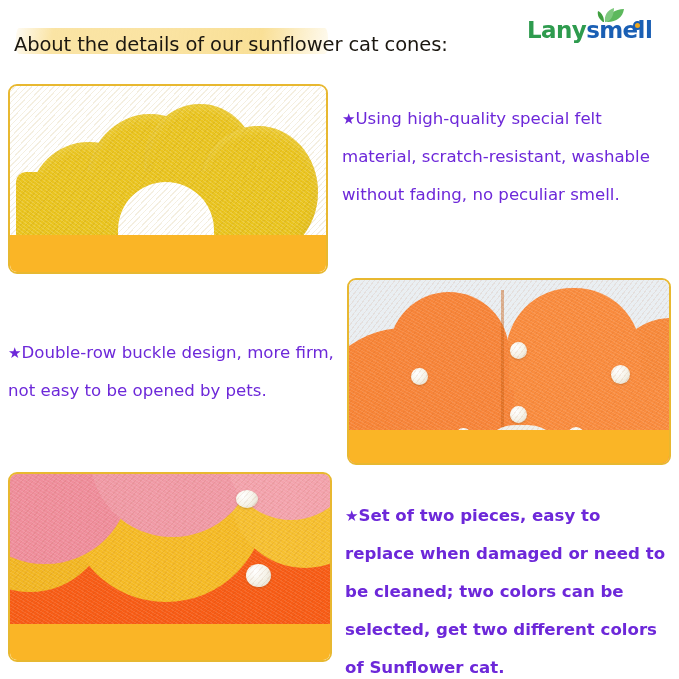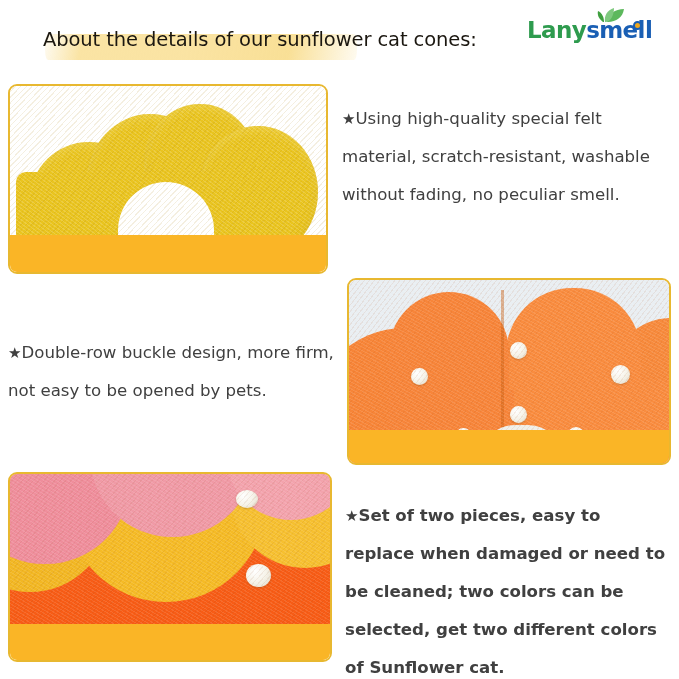--- a/index.html
+++ b/index.html
@@ -16,25 +16,24 @@
   }
 
   
   .header {
     position: absolute;
     left: 0; top: 0;
     width: 679px; height: 72px;
   }
   .title-wrap {
     position: absolute;
-    left: 14px; top: 28px;
+    left: 14px; top: 22px;
     height: 34px;
     display: flex;
-    align-items: flex-start;
-    margin-left: 29px;
+    align-items: flex-end;
   }
   .title-highlight {
     position: absolute;
     left: 2px; top: 6px;
     width: 312px; height: 26px;
     background: linear-gradient(100deg,
         rgba(250,228,170,0.15) 0%,
         rgba(249,221,141,0.80) 12%,
         rgba(250,226,158,0.95) 45%,
         rgba(248,218,132,0.85) 78%,
@@ -307,21 +306,21 @@
     inset: 0;
     background:
       repeating-linear-gradient(31deg, rgba(255,255,255,0.10) 0 1px, rgba(0,0,0,0) 1px 3px),
       repeating-linear-gradient(-48deg, rgba(140,60,10,0.08) 0 1px, rgba(0,0,0,0) 1px 4px);
     pointer-events: none;
   }
 
   
   .feature-text {
     position: absolute;
-    color: #404040;
+    color: #6d28d9;
     font-size: 16.6px;
     line-height: 38px;
     font-family: "DejaVu Sans", sans-serif;
   }
   .text-1 { left: 342px; top: 100px;  width: 330px; }
   .text-2 { left: 8px;   top: 334px;  width: 340px; }
   .text-3 { left: 345px; top: 497px;  width: 328px; font-weight: bold; }
   .star { font-size: 15px; }
 </style>
 </head>

